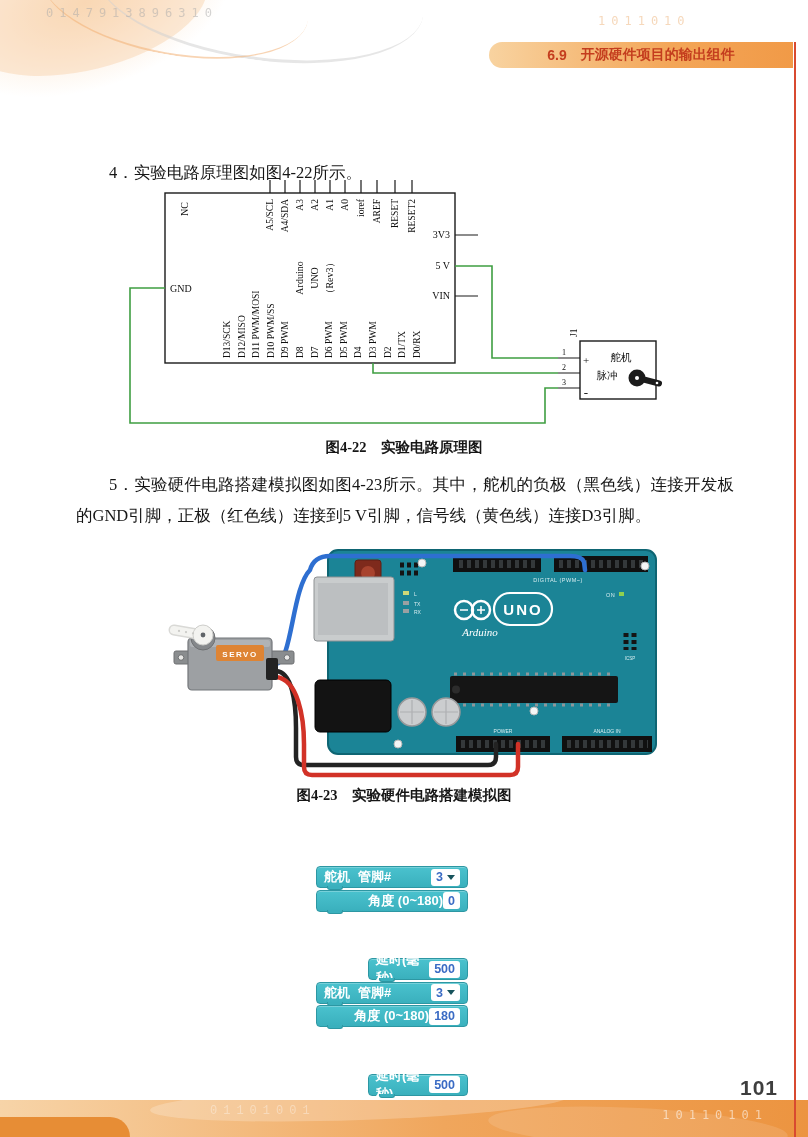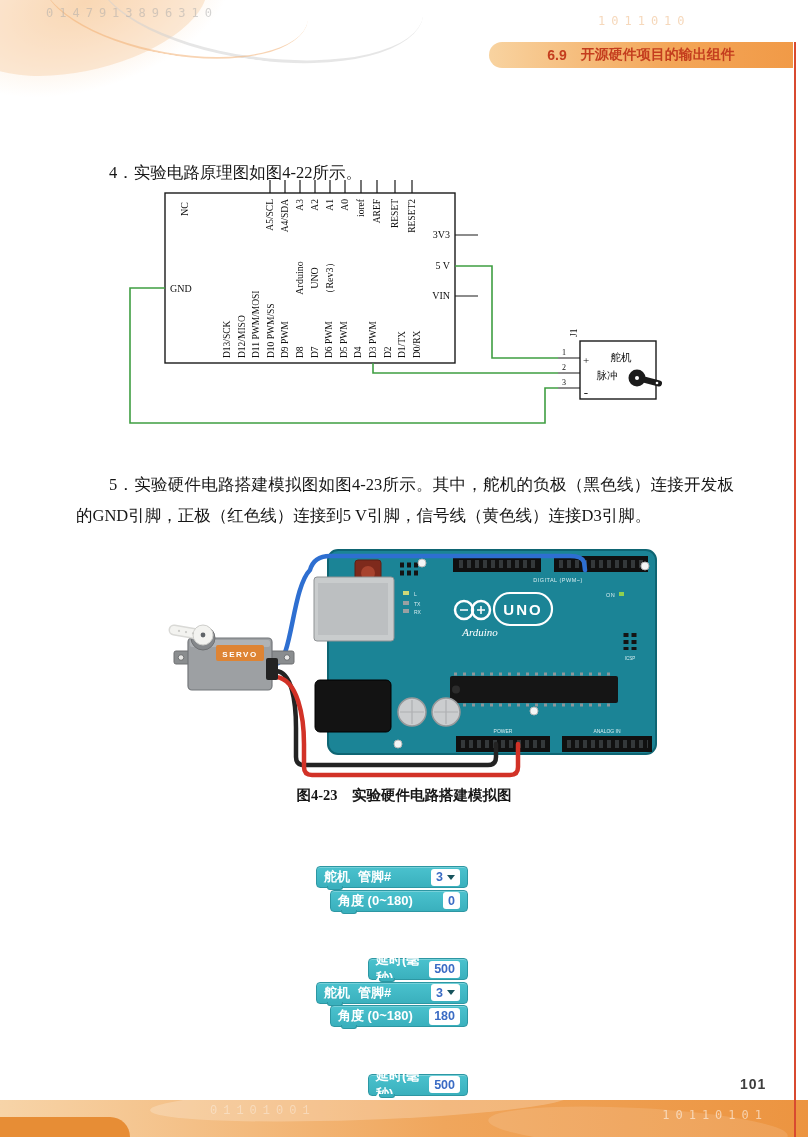--- a/index.html
+++ b/index.html
@@ -54,30 +54,30 @@
 
   
   .mixly { position:absolute; left:316px; top:866px; width:152px; display:flex; flex-direction:column;
            align-items:flex-end; font-family:"Liberation Sans","DejaVu Sans",sans-serif; }
   .mx-row { display:flex; align-items:center; justify-content:space-between;
             background:linear-gradient(#4ac2ce,#3ab0bd); border:1px solid #2d97a3; border-radius:4px;
             color:#fff; font-size:13px; font-weight:bold; height:22px; padding:0 7px;
             margin-bottom:1.5px; position:relative; box-shadow:inset 0 1px 0 rgba(255,255,255,.25); }
   .mx-row::after { content:""; position:absolute; left:10px; bottom:-3px; width:14px; height:3px;
                    background:#3ab0bd; border:1px solid #2d97a3; border-top:none; border-radius:0 0 3px 3px; }
-  .mx-w1 { width:152px; } .mx-w2 { width:138px; } .mx-w3 { width:100px;margin-top:45px; }
+  .mx-w1 { width:152px; } .mx-w2 { width:152px;justify-content:flex-end; } .mx-w3 { width:100px;margin-top:45px; }
   .mx-title { display:flex; gap:8px; }
   .mx-pill { background:#fff; border-radius:3px; padding:0 5px; height:17px; display:flex; align-items:center;
              gap:4px; color:#3a6bc4; font-weight:bold; font-size:12.5px; }
   .mx-caret { width:0; height:0; border-left:4px solid transparent; border-right:4px solid transparent;
               border-top:5px solid #17535c; }
 
   
   .page-number { position:absolute; top:1076px; left:740px; font-family:"Liberation Sans",sans-serif;
-                 font-size:14px; font-weight:700; color:#3e3e3e; letter-spacing:1px; }
+                 font-size:21px; font-weight:700; color:#3e3e3e; letter-spacing:1px; }
   .footer-band { position:absolute; left:0; right:0; bottom:0; height:37px; overflow:hidden;
                  background:linear-gradient(90deg,#f7d4a8,#f0a65c 55%,#ec9440); }
   .footer-wedge { position:absolute; left:0; bottom:0; width:130px; height:20px; background:#e78d35;
                   border-radius:0 30px 0 0; }
   .footer-swirl { position:absolute; left:150px; top:-14px; width:420px; height:34px;
                   background:rgba(255,255,255,.22); border-radius:50%; transform:rotate(-2deg); }
   .footer-swirl2 { position:absolute; right:20px; top:8px; width:300px; height:40px;
                    background:rgba(255,255,255,.12); border-radius:50%; transform:rotate(3deg); }
   #bin-footer1 { right:40px; top:8px; color:rgba(255,255,255,.55); }
   #bin-footer2 { left:210px; top:4px; color:rgba(255,255,255,.35);font-family:Liberation Mono, monospace; }
@@ -158,20 +158,21 @@
     <text text-anchor="middle" x="466" y="231" class="t13">-</text>
     <text text-anchor="middle" x="501" y="195" class="t105">舵机</text>
     <text text-anchor="middle" x="487" y="213" class="t105">脉冲</text>
     <g>
       <path d="M518 212 L539 217.5" stroke="#1b1b1b" stroke-width="6" stroke-linecap="round" fill="none"></path>
       <circle cx="517" cy="212" r="8.5" fill="#1b1b1b"></circle>
       <circle cx="517" cy="212" r="2" fill="#fff"></circle>
       <circle cx="537" cy="217" r="1.3" fill="#fff"></circle>
     </g>
   </svg>
+  <div class="figcaption" id="cap22">图4-22　实验电路原理图</div>
 
   <p class="para" id="para5">5．实验硬件电路搭建模拟图如图4-23所示。其中，舵机的负极（黑色线）连接开发板的GND引脚，正极（红色线）连接到5 V引脚，信号线（黄色线）连接D3引脚。</p>
 
   <svg id="fig23" width="505" height="252" viewBox="0 0 505 252">
 
     <g>
       <rect x="170" y="20" width="328" height="204" rx="10" fill="#1b8496" stroke="#0e6573" stroke-width="2"></rect>
 
       <rect x="295" y="26" width="88" height="16" fill="#101010"></rect>
       <rect x="396" y="26" width="94" height="16" fill="#101010"></rect>

